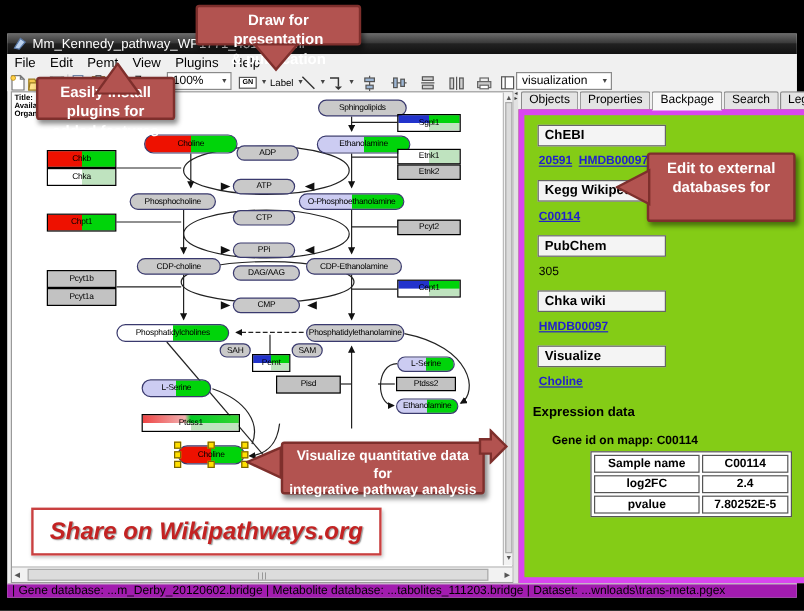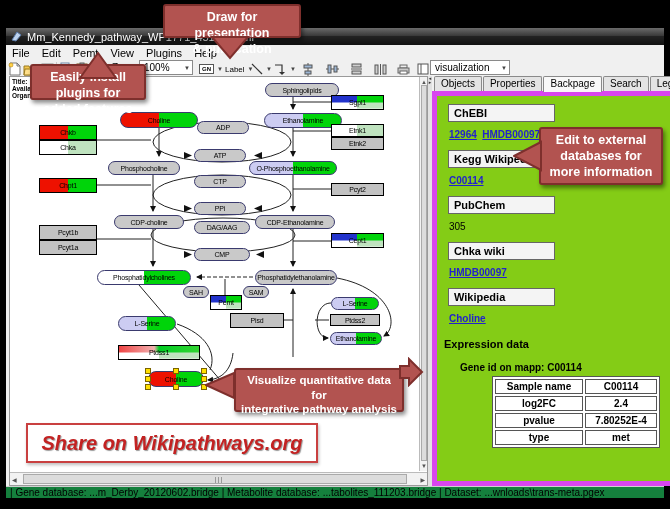--- a/index.html
+++ b/index.html
@@ -69,21 +69,21 @@
     color:#2222cc;text-decoration:underline;}
   .sect-plain{display:inline-block;margin:7px 0 10px 1px;font-size:10px;color:#000;text-decoration:none;font-weight:normal;}
   #expr-head{font-size:11px;font-weight:bold;margin:4px 0 12px -4px;color:#000;}
   #geneid{font-size:10px;font-weight:bold;margin:0 0 3px 12px;color:#000;}
   #expr-table{border-collapse:separate;border-spacing:2px;border:1px solid #555;background:#fff;margin-left:44px;}
   #expr-table td{border:1px solid #555;font-size:10px;font-weight:bold;text-align:center;
     padding:1px 4px;color:#000;}
   #expr-table td:first-child{width:78px;}
   #expr-table td:last-child{width:62px;}
   
-  #statusbar{position:absolute;left:0;top:458px;width:658px;height:12px;background:#15803d;
+  #statusbar{position:absolute;left:0;top:458px;width:658px;height:12px;background:#a21caf;
     border-top:1px solid #cfcfcf;font-size:10px;display:flex;align-items:center;padding-left:4px;
     box-sizing:border-box;white-space:nowrap;overflow:hidden;color:#000;}
   
   .callout{position:absolute;background:#b25350;border:2px solid #7e2f2c;border-radius:3px;color:#fff;
     font-weight:bold;text-align:center;font-size:12.5px;line-height:1.28;padding:3px 4px;
     box-shadow:2px 3px 4px rgba(0,0,0,.45);z-index:20;box-sizing:border-box;}
   .callout-arrow{position:absolute;z-index:21;}
   #share-box{position:absolute;left:26px;top:423px;width:288px;height:36px;border:2px solid #c94040;
     background:rgba(255,255,255,.9);display:flex;align-items:center;justify-content:center;z-index:20;
     box-shadow:1px 2px 3px rgba(0,0,0,.25);}
@@ -406,49 +406,45 @@
   <div id="panel">
     <div id="tabs">
       <span class="tab">Objects</span>
       <span class="tab">Properties</span>
       <span class="tab active">Backpage</span>
       <span class="tab">Search</span>
       <span class="tab">Legend</span>
     </div>
     <div id="panel-content">
       <div class="sect-header">ChEBI</div>
-      <a class="sect-link">12964</a>
+      <a class="sect-link">20591</a>
       <a class="sect-link">HMDB00097</a>
       <div class="sect-header">Kegg Wikipedia</div>
       <a class="sect-link">C00114</a>
       <div class="sect-header">PubChem</div>
       <span class="sect-plain">305</span>
       <div class="sect-header">Chka wiki</div>
       <a class="sect-link">HMDB00097</a>
-      <div class="sect-header">Wikipedia</div>
+      <div class="sect-header">Visualize</div>
       <a class="sect-link">Choline</a>
       <div id="expr-head">Expression data</div>
       <div id="geneid">Gene id on mapp: C00114</div>
       <table id="expr-table">
         <tbody>
             <tr>
           <td>Sample name</td>
           <td>C00114</td>
             </tr>
         <tr>
           <td>log2FC</td>
           <td>2.4</td>
             </tr>
         <tr>
           <td>pvalue</td>
-          <td>7.80252E-4</td>
-            </tr>
-        <tr>
-          <td>type</td>
-          <td>met</td>
+          <td>7.80252E-5</td>
             </tr>
       </tbody>
         </table>
     </div>
   </div>
 
   <div id="statusbar">
     <span>| Gene database: ...m_Derby_20120602.bridge | Metabolite database: ...tabolites_111203.bridge | Dataset: ...wnloads\trans-meta.pgex</span>
   </div>
 </div>
@@ -468,21 +464,20 @@
   <div>Easily install plugins for</div>
   <div>added features</div>
 </div>
 
 <svg class="callout-arrow" style="left:513px;top:140px" width="30" height="32" viewBox="0 0 30 32">
   <polygon points="1,16 28,2 28,30" fill="#b25350" stroke="#7e2f2c" stroke-width="2"></polygon>
   </svg>
 <div class="callout" style="left:539px;top:127px;width:124px;height:58px;font-size:12.5px">
   <div>Edit  to external</div>
   <div>databases  for</div>
-  <div>more information</div>
 </div>
 
 <svg class="callout-arrow" style="left:205px;top:371px" width="31" height="29" viewBox="0 0 31 29">
   <polygon points="1,14 29,2 29,27" fill="#b25350" stroke="#7e2f2c" stroke-width="2"></polygon>
   </svg>
 <div class="callout" style="left:234px;top:368px;width:170px;height:44px;font-size:11.5px">
   <div>Visualize quantitative data  for</div>
   <div>integrative pathway analysis</div>
 </div>
 <svg class="callout-arrow" style="left:398px;top:357px" width="26" height="30" viewBox="0 0 26 30">

